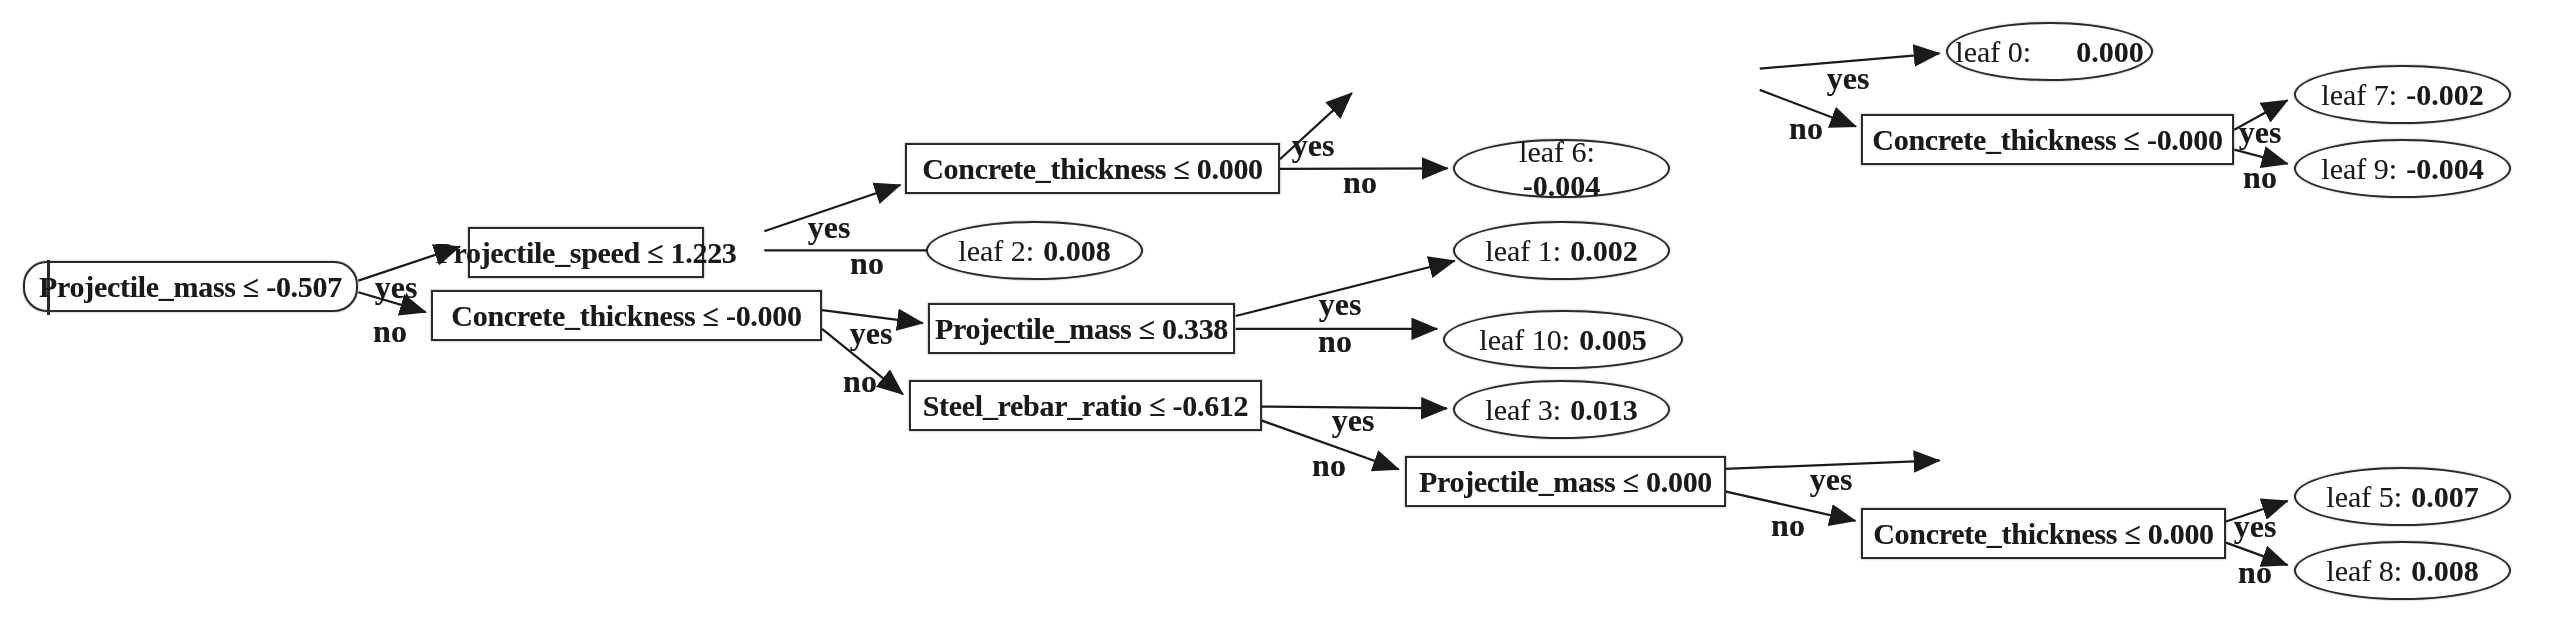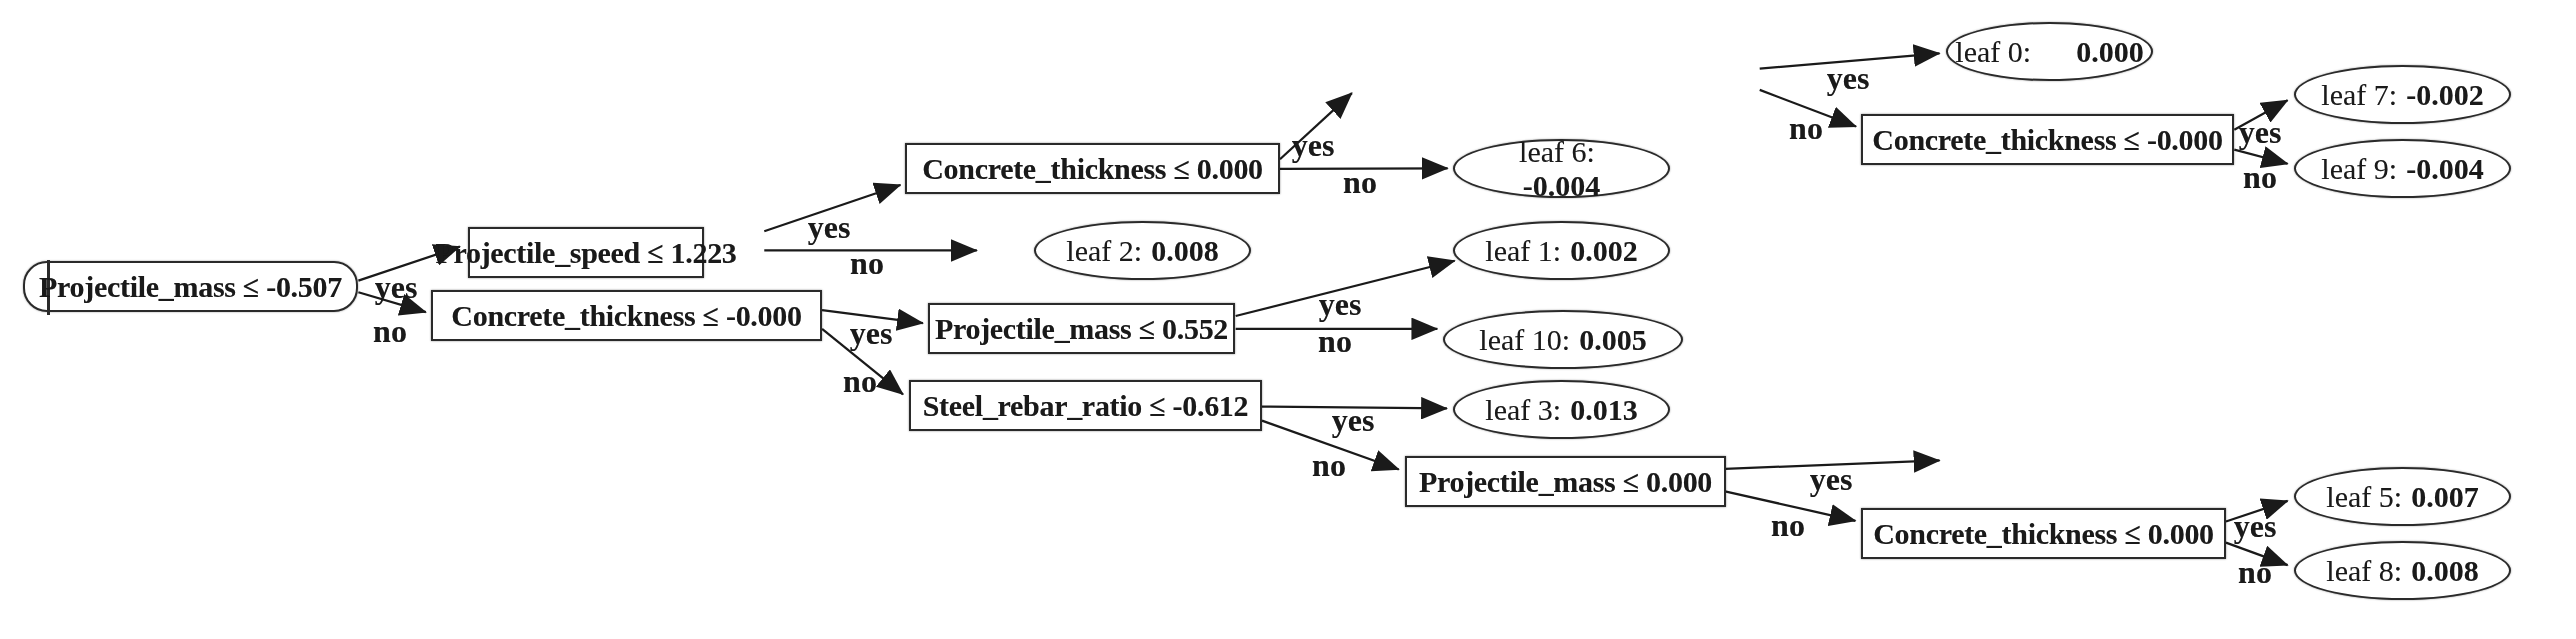--- a/index.html
+++ b/index.html
@@ -66,21 +66,21 @@
   <div class="dn" style="left:431px;top:290px;width:391px;height:51px;">
     <span class="inner">Concrete_thickness ≤ -0.000</span>
   </div>
   <div class="dn" style="left:905px;top:143px;width:375px;height:51px;">
     <span class="inner">Concrete_thickness ≤ 0.000</span>
   </div>
   <div class="dn" style="left:1861px;top:114px;width:373px;height:51px;">
     <span class="inner">Concrete_thickness ≤ -0.000</span>
   </div>
   <div class="dn" style="left:928px;top:303px;width:307px;height:51px;">
-    <span class="inner">Projectile_mass ≤ 0.552</span>
+    <span class="inner">Projectile_mass ≤ 0.338</span>
   </div>
   <div class="dn" style="left:909px;top:380px;width:353px;height:51px;align-items:center;">
     <span class="inner">Steel_rebar_ratio ≤ -0.612</span>
   </div>
   <div class="dn" style="left:1405px;top:456px;width:321px;height:51px;">
     <span class="inner">Projectile_mass ≤ 0.000</span>
   </div>
   <div class="dn" style="left:1861px;top:508px;width:365px;height:51px;">
     <span class="inner">Concrete_thickness ≤ 0.000</span>
   </div>
@@ -94,21 +94,21 @@
       <span class="lval">-0.002</span>
   </div>
   <div class="lf" style="left:2294px;top:139px;width:217px;height:59px;">
     <span class="lname">leaf 9:</span>
       <span class="lval">-0.004</span>
   </div>
   <div class="lf" style="left:1453px;top:139px;width:217px;height:59px;flex-direction:column;">
     <span class="lname">leaf 6:</span>
       <span class="lval">-0.004</span>
   </div>
-  <div class="lf" style="left:1034px;top:221px;width:217px;height:59px;">
+  <div class="lf" style="left:926px;top:221px;width:217px;height:59px;">
     <span class="lname">leaf 2:</span>
       <span class="lval">0.008</span>
   </div>
   <div class="lf" style="left:1453px;top:221px;width:217px;height:59px;">
     <span class="lname">leaf 1:</span>
       <span class="lval">0.002</span>
   </div>
   <div class="lf" style="left:1443px;top:310px;width:240px;height:59px;">
     <span class="lname">leaf 10:</span>
       <span class="lval">0.005</span>

